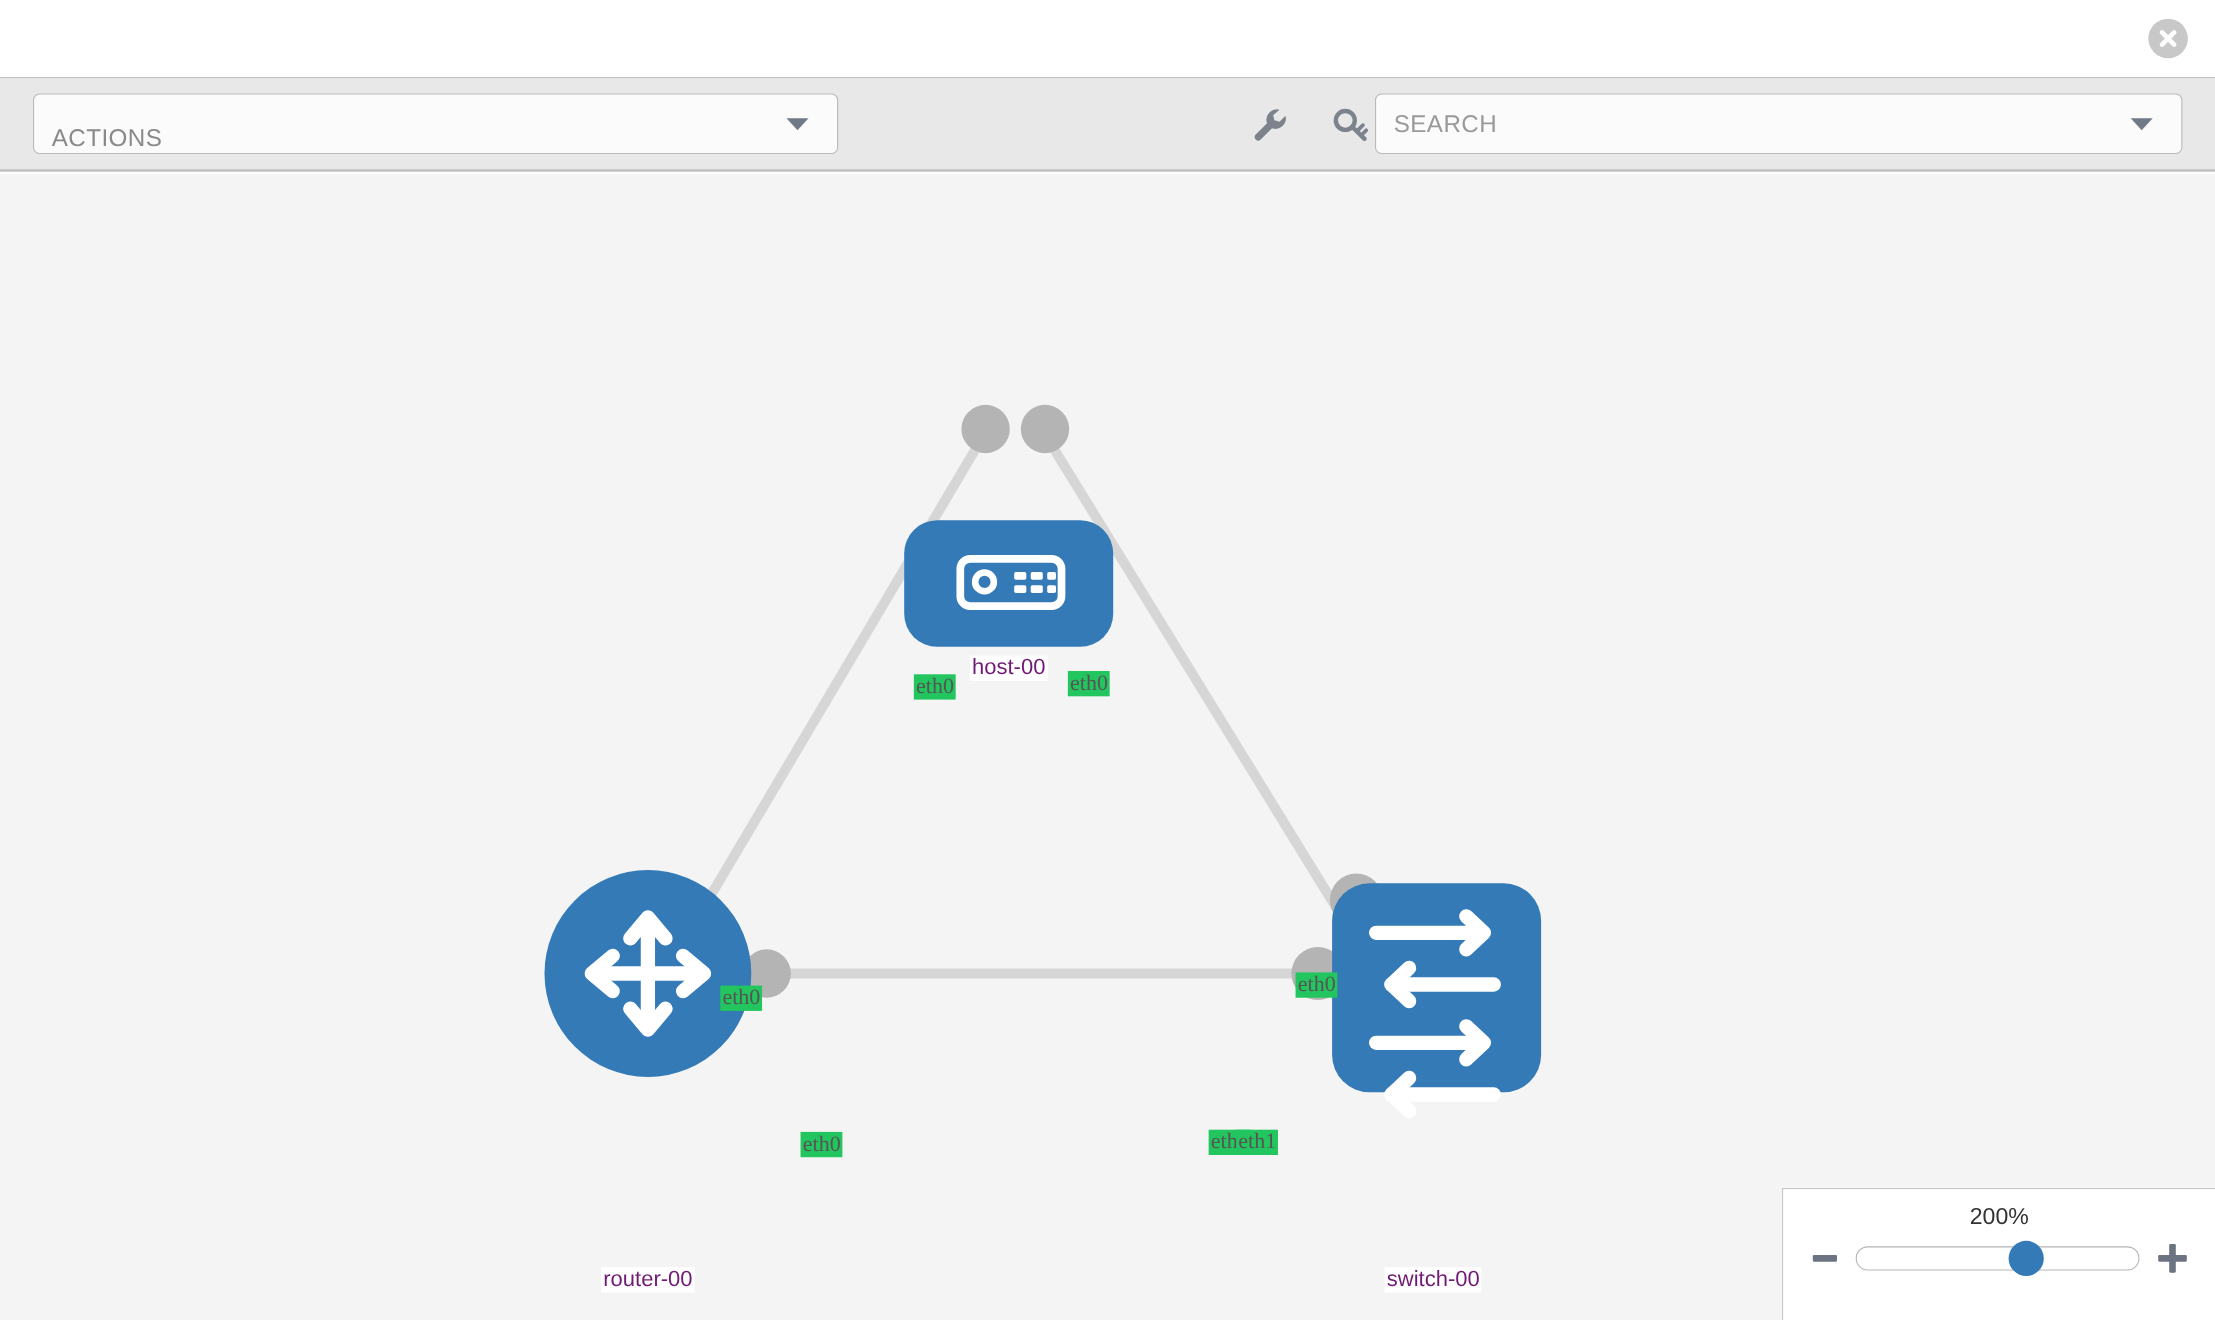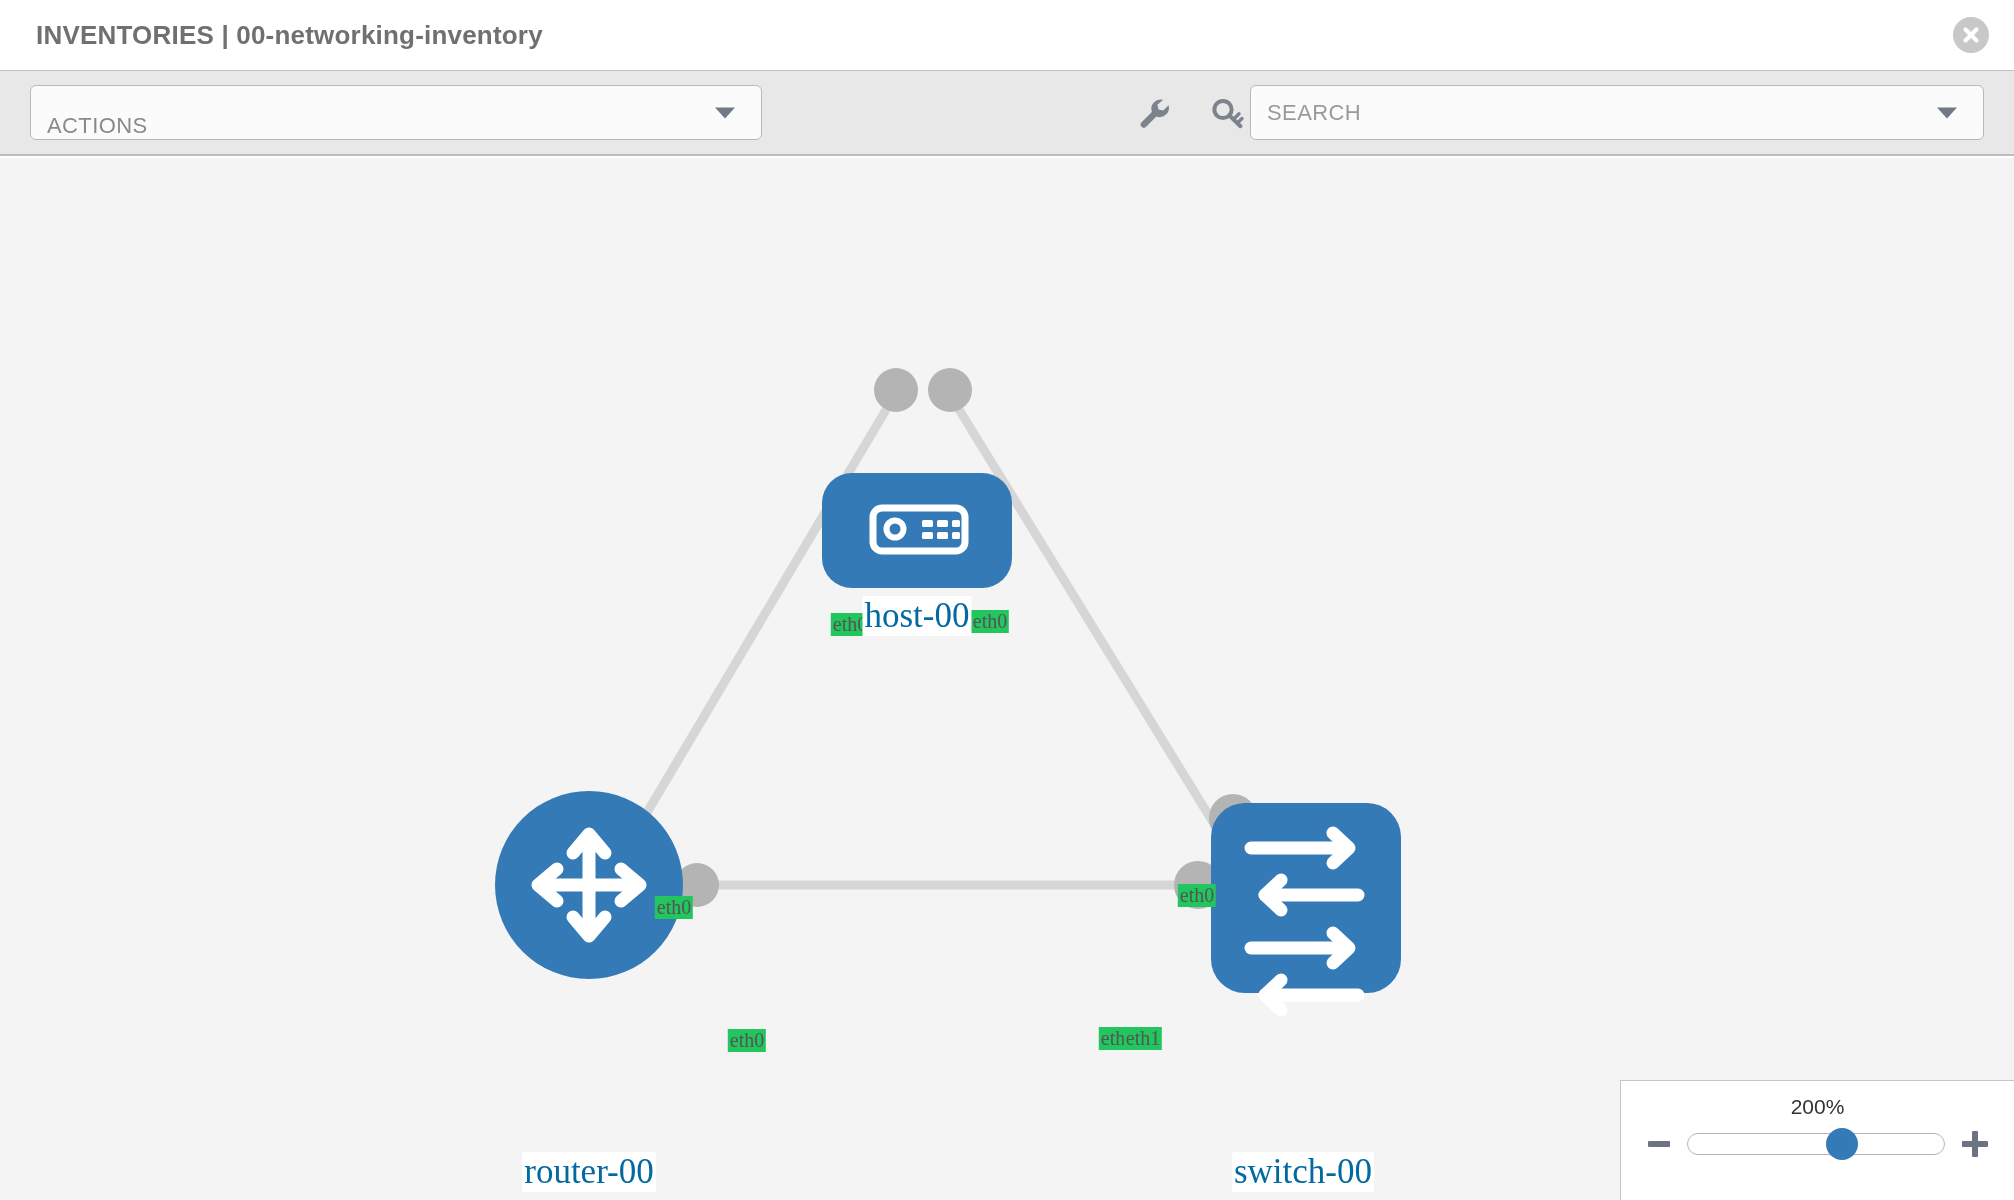--- a/index.html
+++ b/index.html
@@ -139,27 +139,26 @@
     width: 2014px;
     height: 1042px;
     background: #f4f4f4;
     overflow: hidden;
   }
   .canvas svg { position: absolute; top: 0; left: 0; }
 
   
   .node-label {
     position: absolute;
-    font-size: 35px;
-    color: #0369a1;
+    font-size: 20px;
+    color: #701a75;
     background: #ffffff;
     white-space: nowrap;
     padding: 0 2px;
     transform: translateX(-50%);
-    font-family: Liberation Serif, serif;
   }
   .edge-label {
     position: absolute;
     font-size: 20px;
     color: #555555;
     background: #22c55e;
     white-space: nowrap;
     padding: 0 2px;
     transform: translateX(-50%);
     font-family: Liberation Serif, serif;
@@ -235,21 +234,20 @@
     transform: translate(-50%, -50%);
     cursor: pointer;
   }
 </style>
 </head>
 <body>
 
 <div id="app">
 
   <div class="header">
-    <div class="header-title">INVENTORIES | 00-networking-inventory</div>
     <div class="close-btn">
       <svg width="22" height="22" viewBox="0 0 22 22" aria-hidden="true">
         <path d="M5.5 5.5 L16.5 16.5 M16.5 5.5 L5.5 16.5" stroke="#ffffff" stroke-width="4.2" stroke-linecap="round"></path>
       </svg>
     </div>
   </div>
 
   <div class="toolbar">
 
     <div class="select-box">

